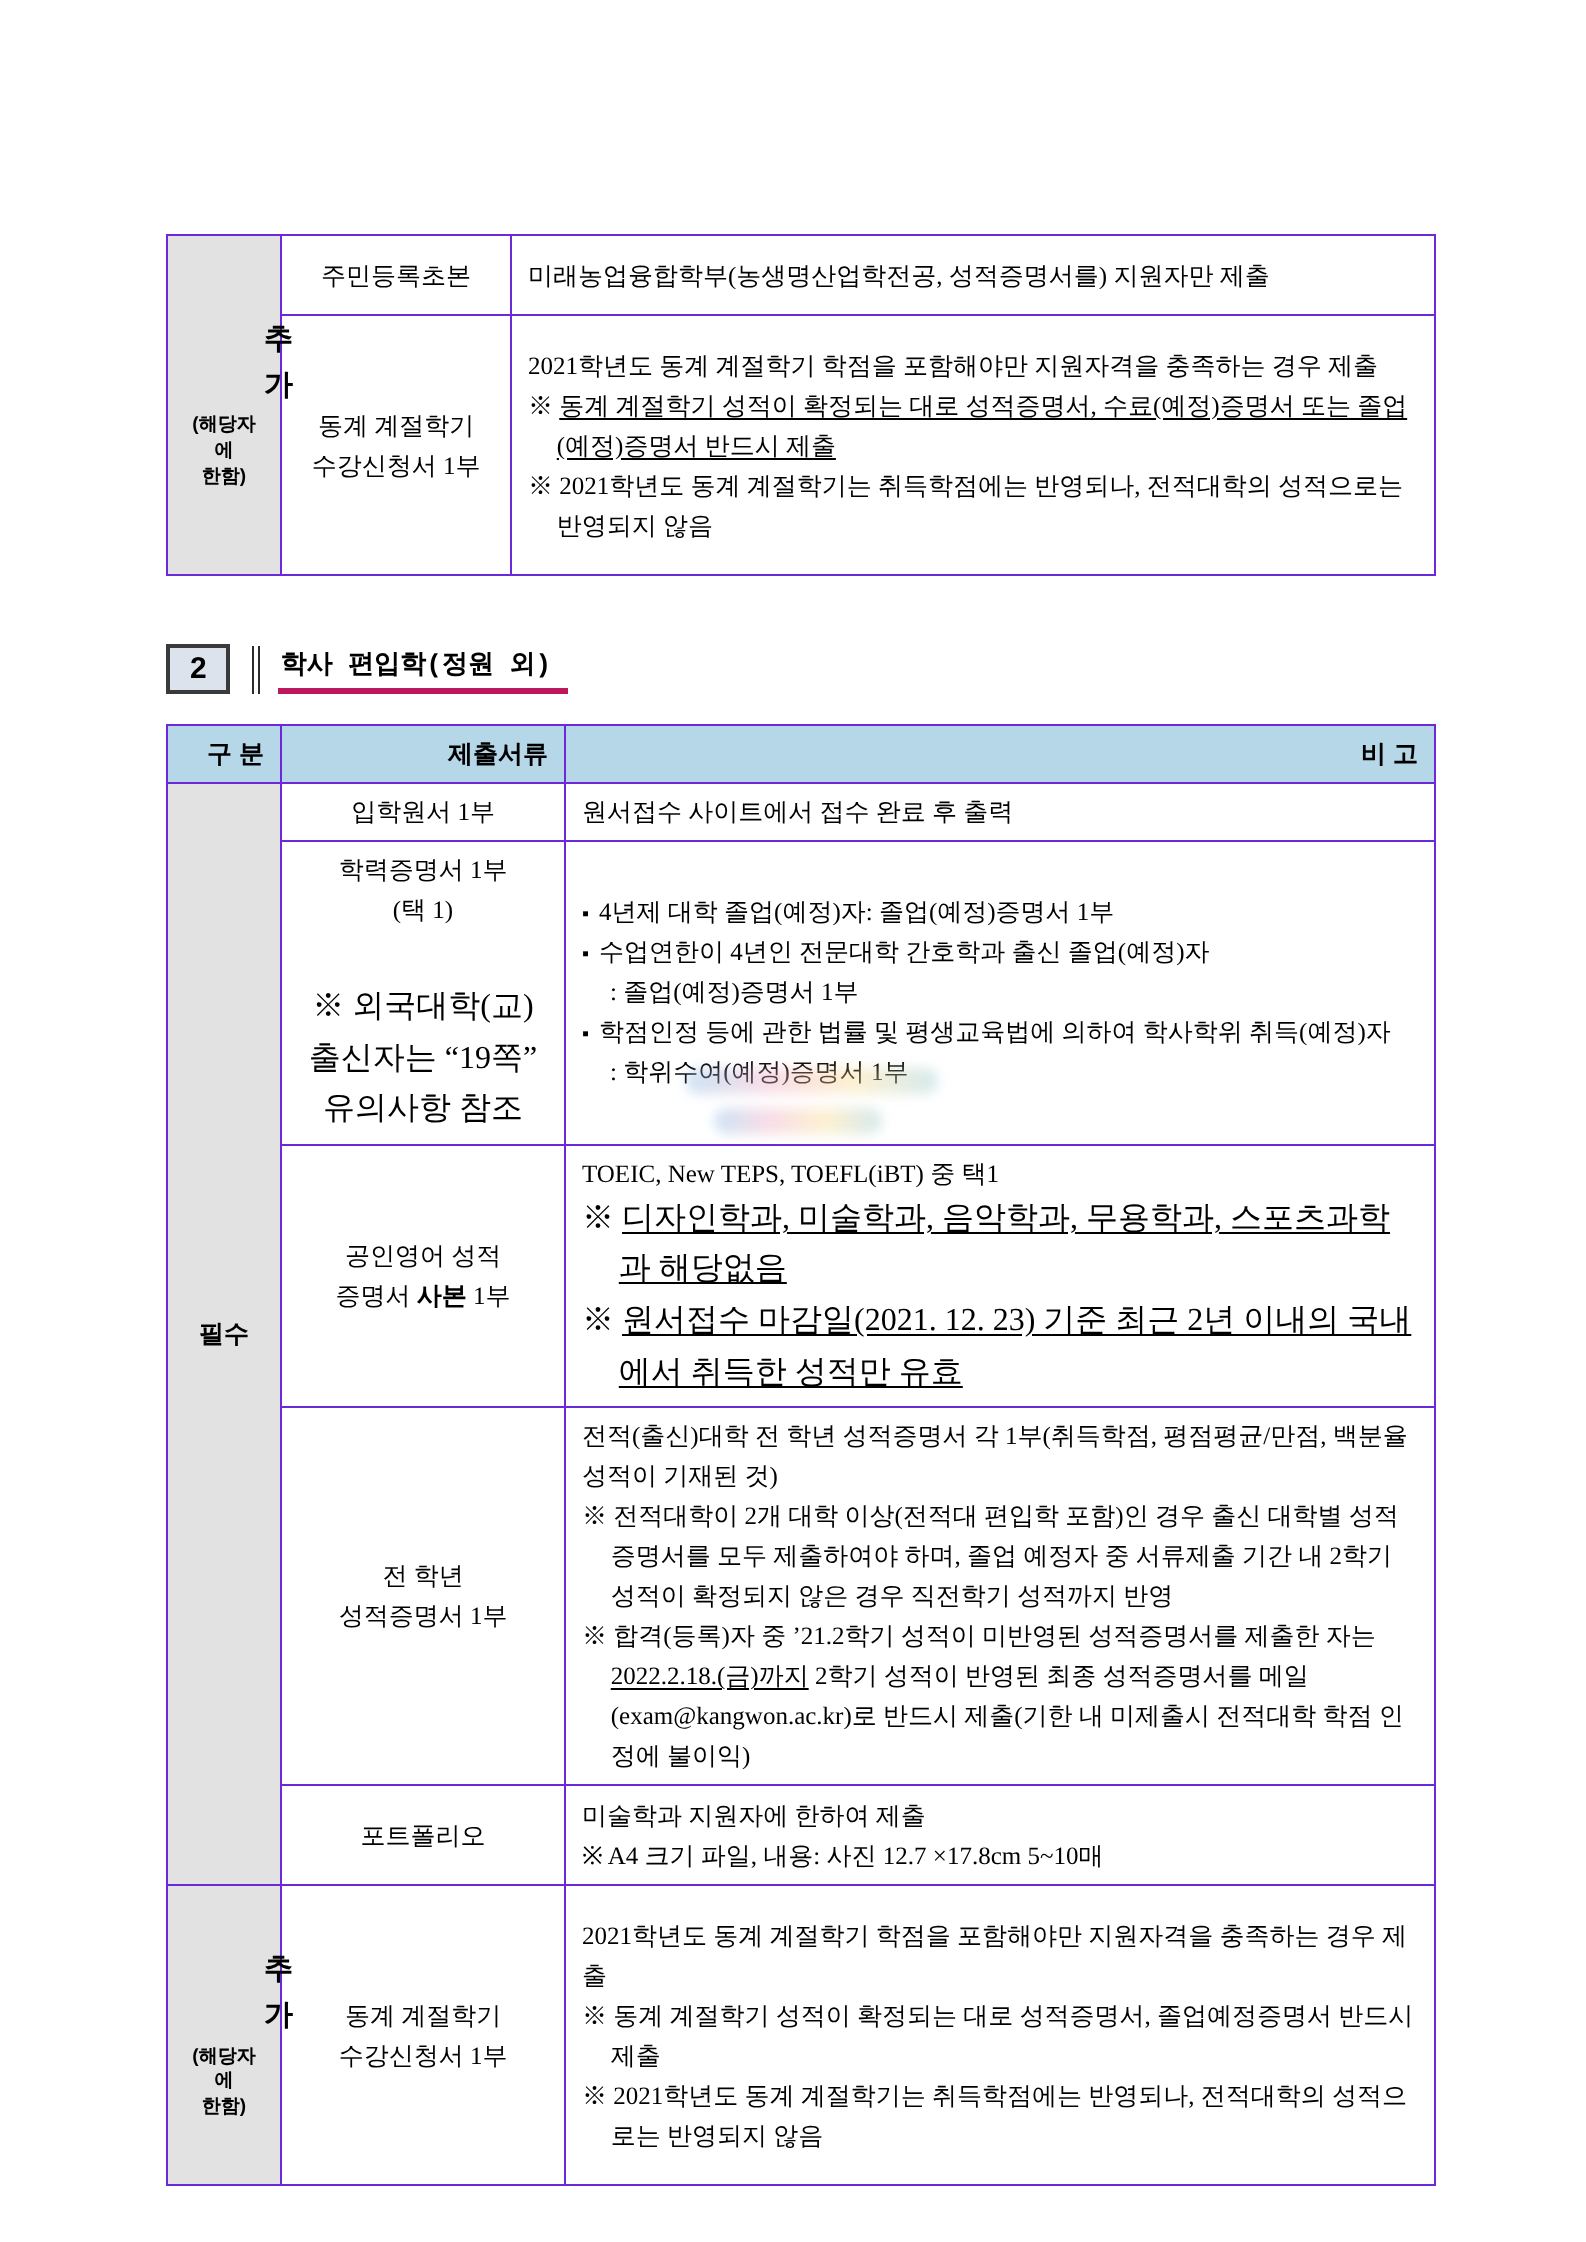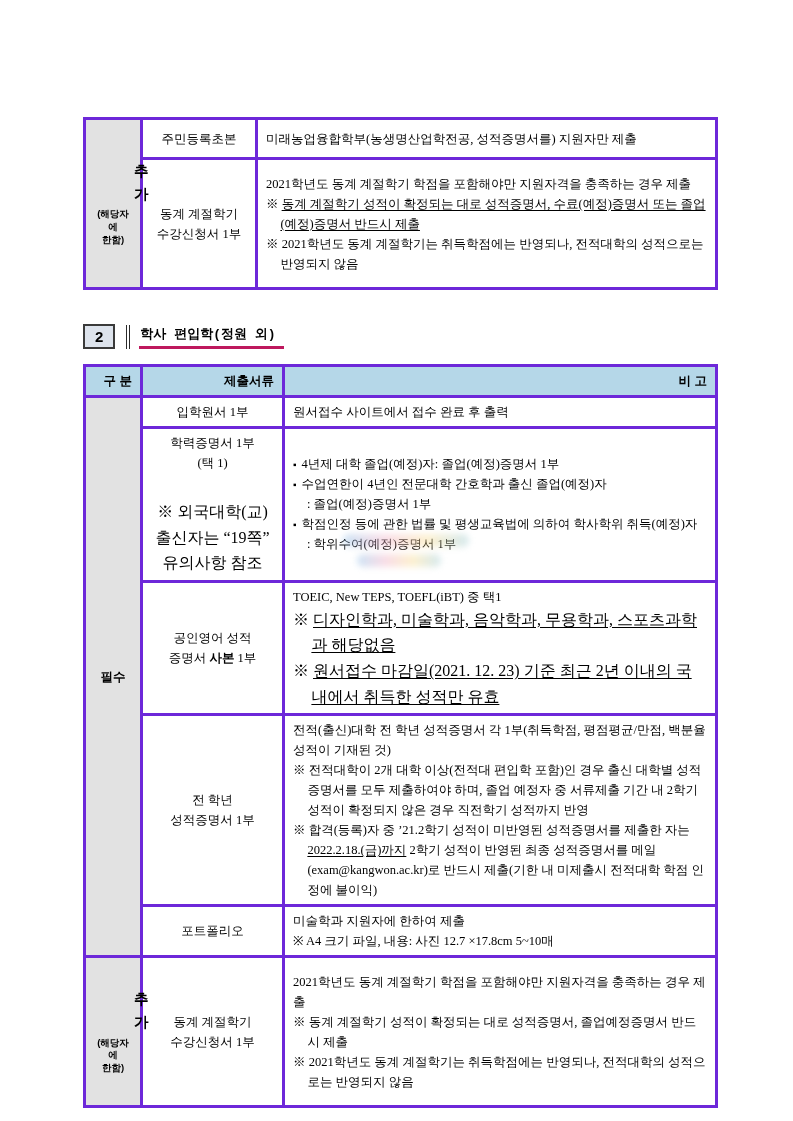--- a/index.html
+++ b/index.html
@@ -20,21 +20,21 @@
     width: 635px;
   }
 
   
   table.tbl {
     border-collapse: collapse;
     table-layout: fixed;
     width: 635px;
   }
   table.tbl td {
-    border: 3px solid #6d28d9;
+    border: 1px solid #6d28d9;
     font-size: 12.5px;
     line-height: 1.6;
     vertical-align: middle;
     padding: 4px 8px;
   }
   .group-cell {
     background: #e2e2e2;
     text-align: center;
     font-weight: bold;
     padding: 4px 1px;

